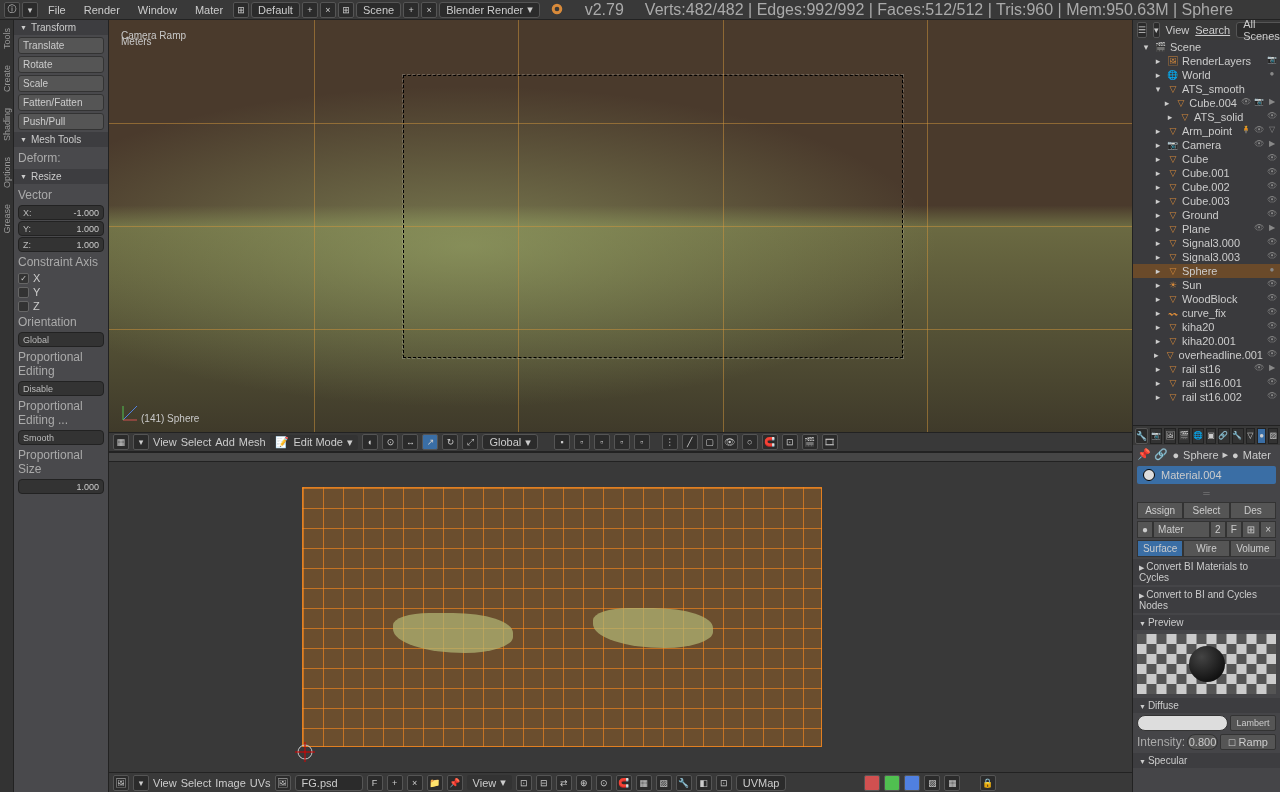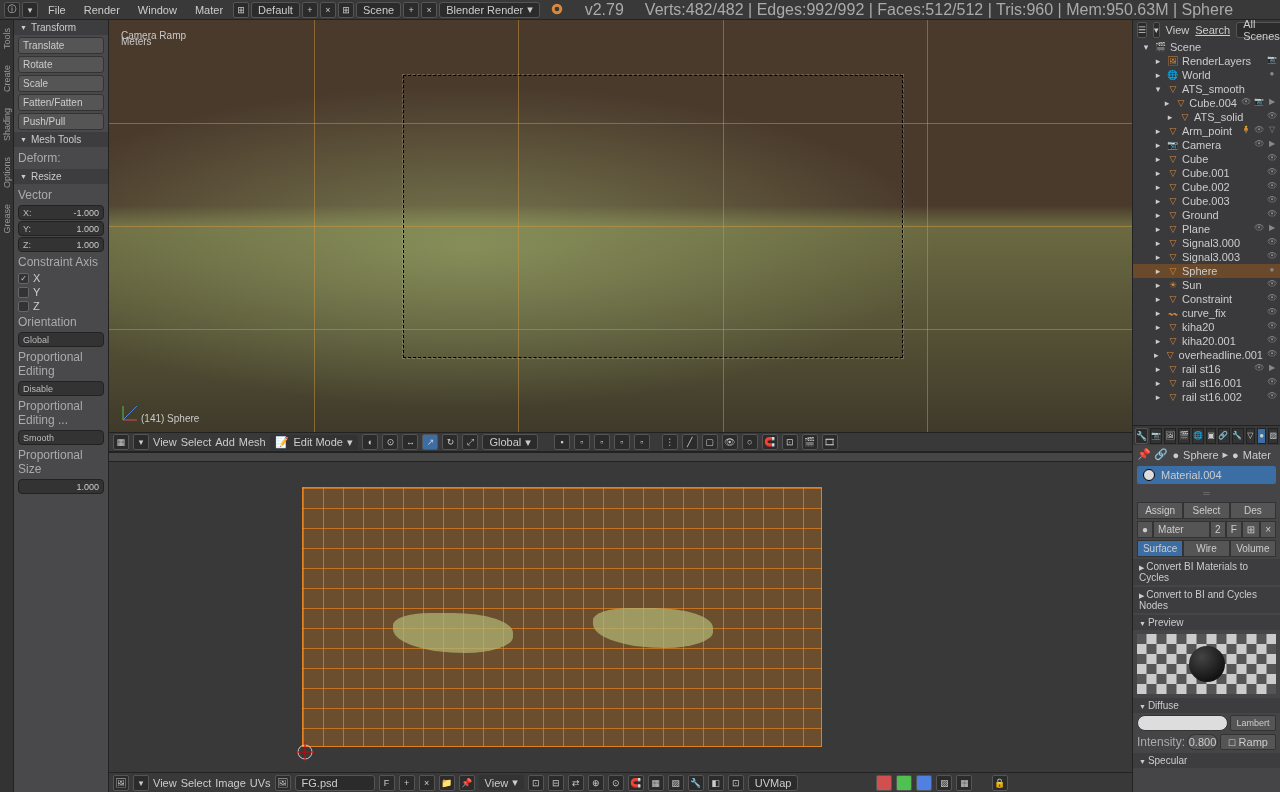--- a/index.html
+++ b/index.html
@@ -261,21 +261,21 @@
         </div>
       </div>
       <div class="uv-header">
         <span class="small-btn">🖼</span>
         <span class="small-btn">▾</span>
         <span class="menu-item">View</span>
         <span class="menu-item">Select</span>
         <span class="menu-item">Image</span>
         <span class="menu-item">UVs</span>
         <span class="small-btn">🖼</span>
-        <span class="dropdown" style="width:80px">
+        <span class="dropdown" style="width:68px">
             <span>FG.psd</span>
           </span>
         <span class="small-btn">F</span>
         <span class="small-btn">+</span>
         <span class="small-btn">×</span>
         <span class="small-btn">📁</span>
         <span class="small-btn">📌</span>
         <span class="mode-pill"><span>View</span> ▾</span>
         <span class="small-btn">⊡</span>
         <span class="small-btn">⊟</span>
@@ -475,21 +475,21 @@
           <span class="out-icon" style="color: rgb(216, 138, 58);">☀</span>
           <span>Sun</span>
           <span class="out-toggles">
             <span class="tog">👁</span>
           </span>
         </div>
         <div class="out-row">
           <span class="out-spacer" style="width: 12px;"></span>
           <span class="out-icon">▸</span>
           <span class="out-icon" style="color: rgb(216, 138, 58);">▽</span>
-          <span>Constraint</span>
+          <span>WoodBlock</span>
           <span class="out-toggles">
             <span class="tog">👁</span>
           </span>
         </div>
         <div class="out-row">
           <span class="out-spacer" style="width: 12px;"></span>
           <span class="out-icon">▸</span>
           <span class="out-icon" style="color: rgb(216, 138, 58);">〰</span>
           <span>curve_fix</span>
           <span class="out-toggles">

